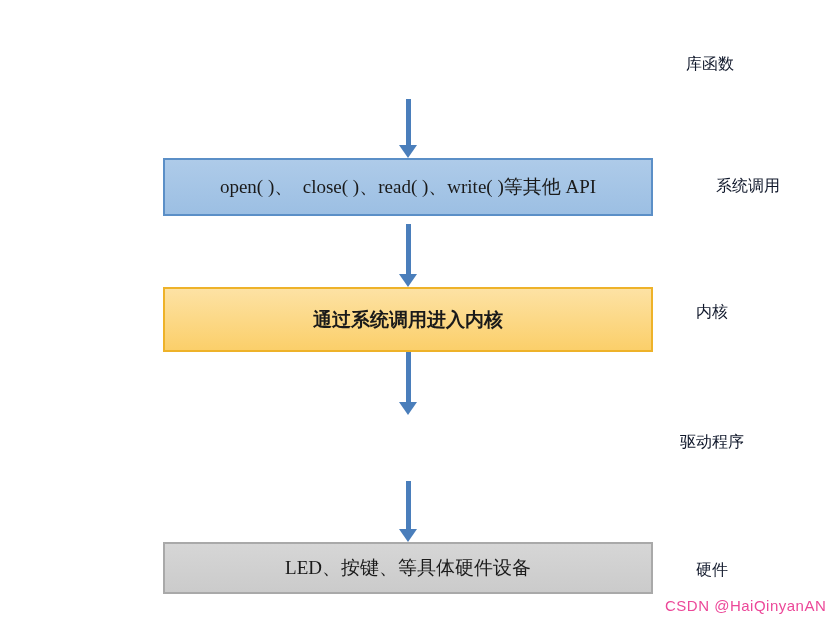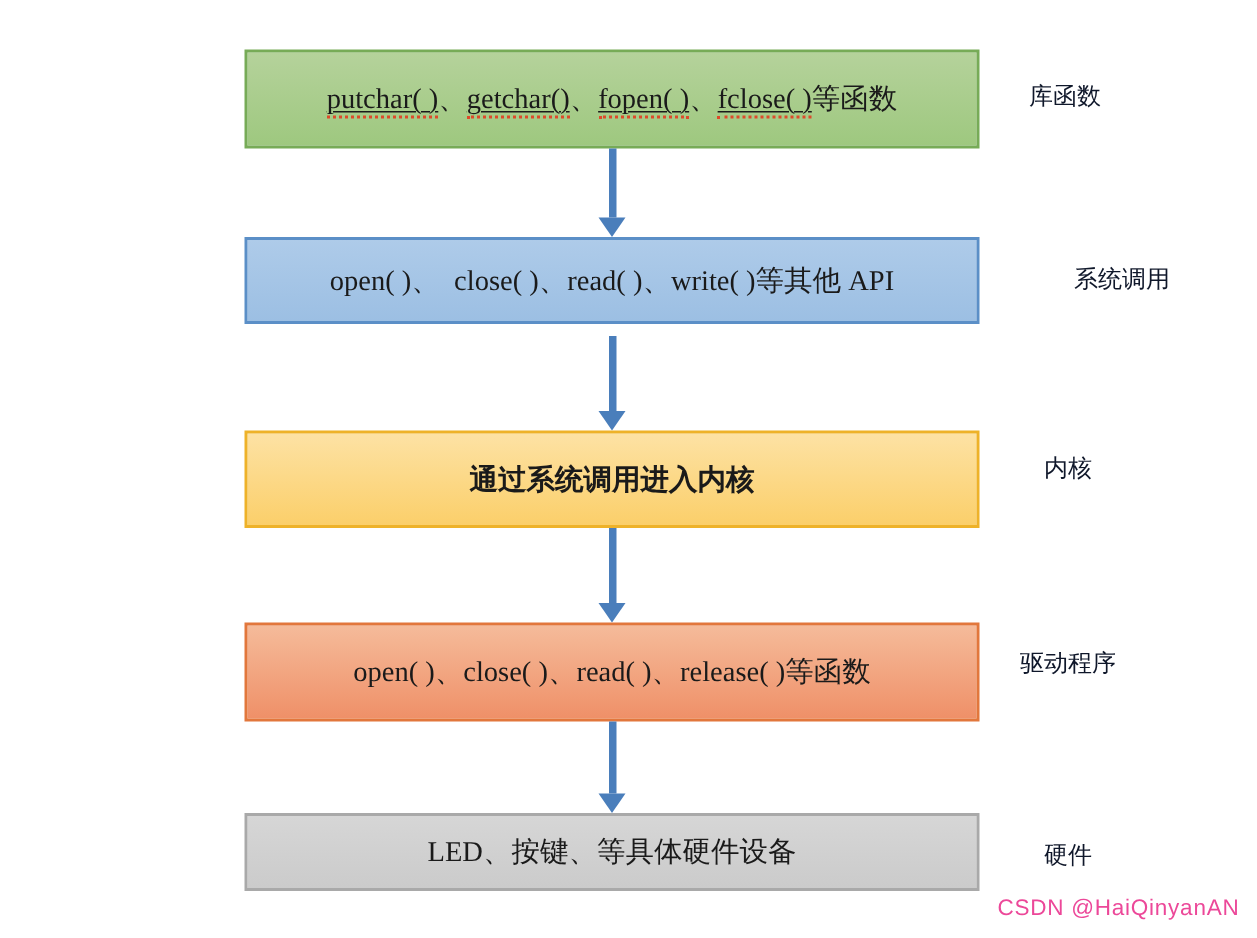--- a/index.html
+++ b/index.html
@@ -31,23 +31,20 @@
   .head{width:0;height:0;border-left:9px solid transparent;border-right:9px solid transparent;
         border-top:13px solid #4a7ebb;}
   .watermark{position:absolute;top:597px;left:665px;font-size:15px;color:#b5b5b5;
              font-family:"Liberation Sans","DejaVu Sans",sans-serif;letter-spacing:0.5px;}
 </style>
 </head>
 <body>
 
 <div class="canvas">
 
-  <div class="box box1" style="background: linear-gradient(rgb(181, 210, 155), rgb(158, 200, 127)); border-color: rgb(119, 171, 87);">
-    <div class="box-text"><span class="fn">putchar( )</span><span>、</span><span class="fn">getchar()</span><span>、</span><span class="fn">fopen( )</span><span>、</span><span class="fn">fclose( )</span><span>等函数</span></div>
-  </div>
 
   <div class="arrow a1">
     <div class="stem" style="background: rgb(74, 126, 187);"></div>
     <div class="head" style="border-top-color: rgb(74, 126, 187);"></div>
   </div>
 
   <div class="box box2" style="background: linear-gradient(rgb(174, 203, 233), rgb(156, 191, 227)); border-color: rgb(91, 143, 199);">
     <div class="box-text">open( )、&nbsp; close( )、read( )、write( )等其他 API</div>
   </div>
 
@@ -58,23 +55,20 @@
 
   <div class="box box3" style="background: linear-gradient(rgb(253, 226, 164), rgb(251, 207, 106)); border-color: rgb(238, 178, 41);">
     <div class="box-text">通过系统调用进入内核</div>
   </div>
 
   <div class="arrow a3">
     <div class="stem" style="background: rgb(74, 126, 187);"></div>
     <div class="head" style="border-top-color: rgb(74, 126, 187);"></div>
   </div>
 
-  <div class="box box4" style="background: linear-gradient(rgb(245, 187, 154), rgb(239, 144, 104)); border-color: rgb(226, 119, 60);">
-    <div class="box-text">open( )、close( )、read( )、release( )等函数</div>
-  </div>
 
   <div class="arrow a4">
     <div class="stem" style="background: rgb(74, 126, 187);"></div>
     <div class="head" style="border-top-color: rgb(74, 126, 187);"></div>
   </div>
 
   <div class="box box5" style="background: linear-gradient(rgb(214, 214, 214), rgb(203, 203, 203)); border-color: rgb(169, 169, 169);">
     <div class="box-text">LED、按键、等具体硬件设备</div>
   </div>
 

